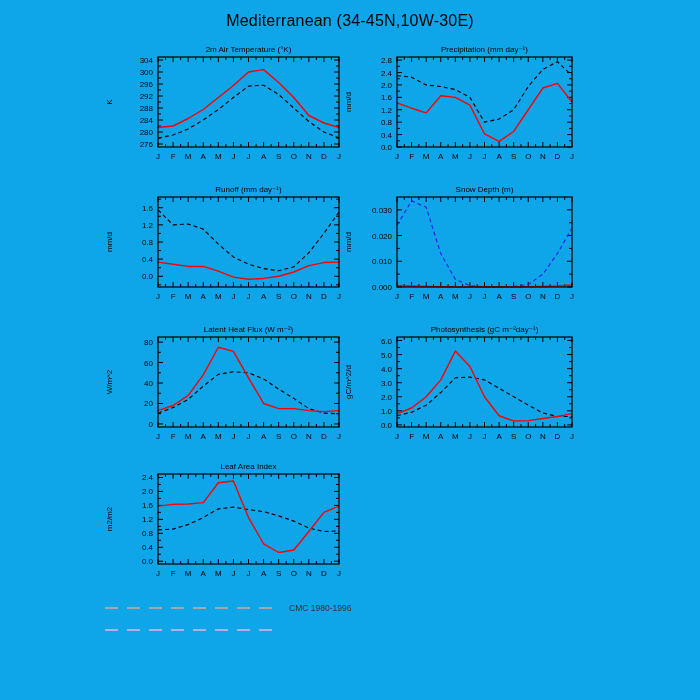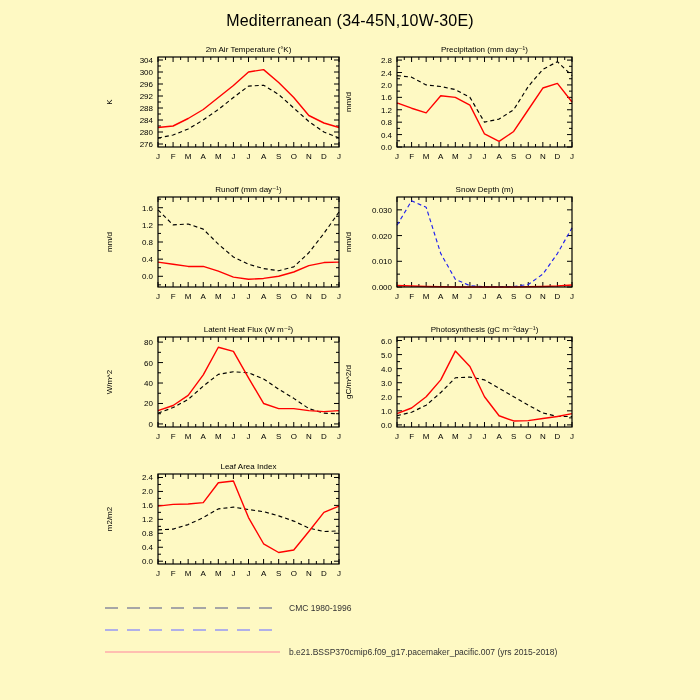--- a/index.html
+++ b/index.html
@@ -1,17 +1,17 @@
 <!DOCTYPE html>
 <html><head>
 <meta charset="utf-8">
 <style>
   html,body{margin:0;padding:0;background:#ffffff;}
   body{width:700px;height:700px;font-family:"Liberation Sans","DejaVu Sans",sans-serif;}
-  #canvas{position:relative;width:700px;height:700px;background:#fef9c3;overflow:hidden;}
+  #canvas{position:relative;width:700px;height:700px;background:#0ea5e9;overflow:hidden;}
   .main-title{position:absolute;top:12px;left:0;width:100%;text-align:center;
               font-size:16px;color:#000;letter-spacing:0.2px;}
   .chart{position:absolute;}
   .chart svg{display:block;}
   .legend{position:absolute;left:104px;top:601px;display:flex;flex-direction:column;gap:9px;}
   .legend-row{display:flex;align-items:center;height:13px;}
   .legend-sample{width:178px;height:8px;margin-right:7px;flex:none;}
   .legend-label{font-size:8.5px;color:#333;white-space:nowrap;}
 </style>
 </head>
@@ -785,21 +785,15 @@
       <svg class="legend-sample" viewBox="0 0 178 8">
         <line x1="1" y1="4" x2="176" y2="4" stroke-width="2" stroke-dasharray="13,9" stroke="#a6a6a6"></line>
       </svg>
       <span class="legend-label">CMC 1980-1996</span>
     </div>
     <div class="legend-row">
       <svg class="legend-sample" viewBox="0 0 178 8">
         <line x1="1" y1="4" x2="176" y2="4" stroke-width="2" stroke-dasharray="13,9" stroke="#b0b0e8"></line>
       </svg>
     </div>
-    <div class="legend-row">
-      <svg class="legend-sample" viewBox="0 0 178 8">
-        <line x1="1" y1="4" x2="176" y2="4" stroke-width="1.6" stroke="#ffabab"></line>
-      </svg>
-      <span class="legend-label">b.e21.BSSP370cmip6.f09_g17.pacemaker_pacific.007 (yrs 2015-2018)</span>
-    </div>
   </div>
 
 </div>
 
 </body></html>

